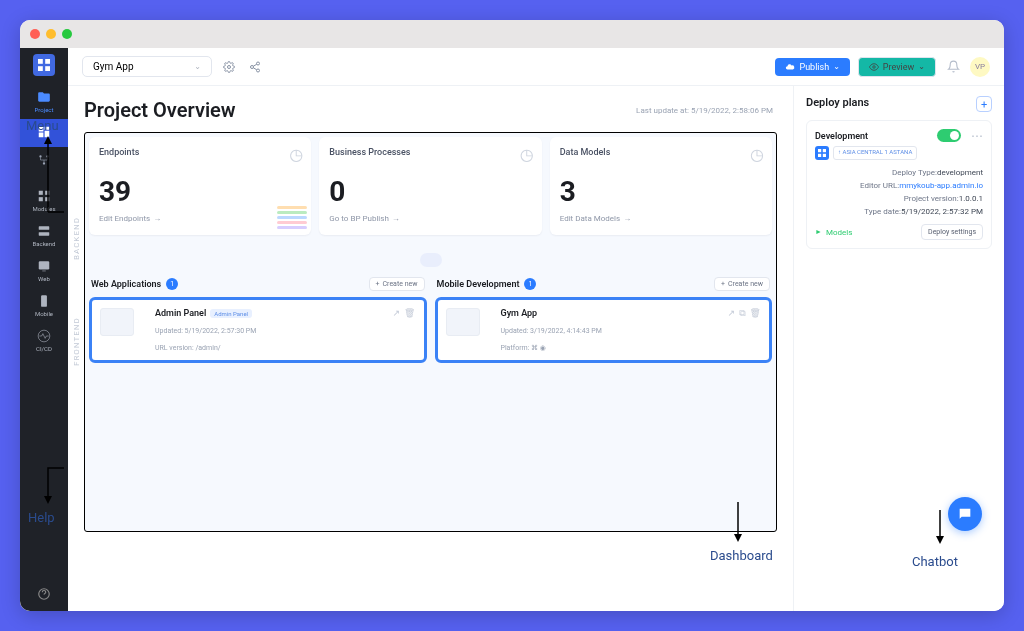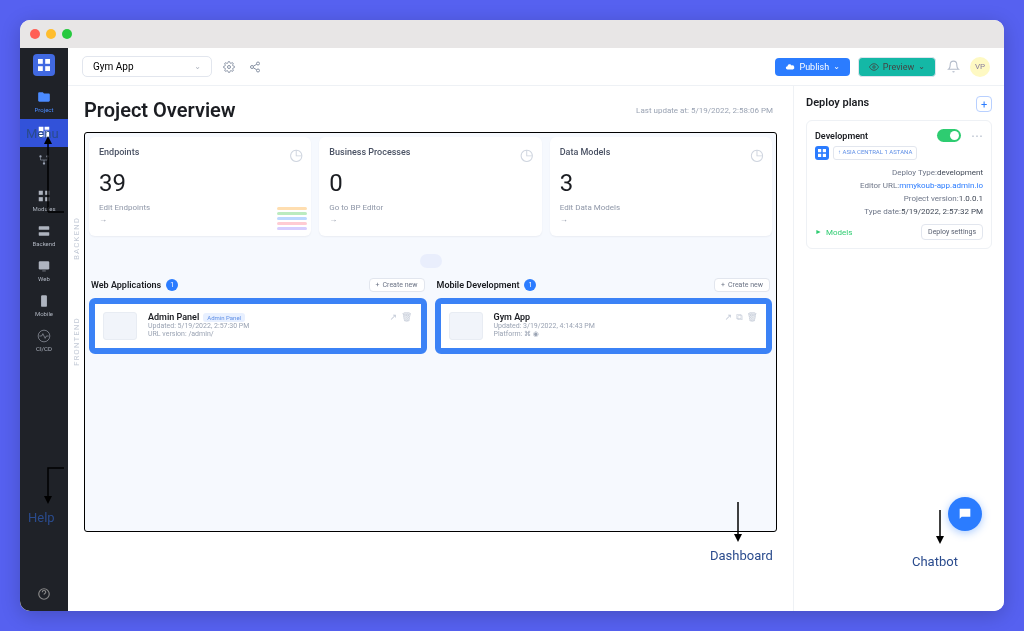--- a/index.html
+++ b/index.html
@@ -40,41 +40,41 @@
   .main-row { display:flex; flex:1; }
   .main-col { flex:1; padding:10px 16px 0 16px; position:relative; border-right:1px solid #eef1f5; }
   .overview-head { display:flex; align-items:center; justify-content:space-between; padding:2px 4px 10px 0; }
   .ov-title { font-size:20px; font-weight:600; color:#1b1d22; }
   .ov-ts { font-size:8px; color:#9aa3b3; }
 
   .dash-box { border:1.5px solid #000; padding:4px; background:#f6f9fe; border-radius:3px; height:400px; display:flex; flex-direction:column; }
   .stat-row { display:flex; gap:8px; margin-bottom:14px; }
   .stat-card { flex:1; background:#fff; border-radius:6px; padding:10px 10px 12px 10px; box-shadow:0 1px 2px rgba(30,40,70,0.06); position:relative; min-height:80px; }
   .stat-card h4 { font-size:9px; font-weight:500; color:#4a5264; }
-  .stat-val { font-size:24px; font-weight:400; color:#1b1d22; margin:12px 0 6px; }
-  .stat-link { font-size:8px; color:#8f97a8; display:flex; gap:3px; cursor:pointer;flex-direction:column; }
+  .stat-val { font-size:28px; font-weight:700; color:#1b1d22; margin:18px 0 6px; }
+  .stat-link { font-size:8px; color:#8f97a8; display:flex; align-items:center; gap:3px; cursor:pointer; }
   .stat-clock { position:absolute; top:8px; right:8px; color:#cfd5df; }
   .mini-bars { position:absolute; right:4px; bottom:6px; display:flex; flex-direction:column; gap:2px; opacity:0.7; }
   .mini-bars span { height:3px; width:30px; border-radius:2px; }
 
   .cloud-wrap { display:flex; justify-content:center; padding:4px 0 6px; }
   .cloud { width:22px; height:14px; background:#e9eefc; border-radius:8px; position:relative; }
 
   .app-row { flex:1; display:flex; gap:8px; }
   .app-col { flex:1; }
   .app-head { display:flex; align-items:center; padding:4px 2px 6px; }
   .app-head h5 { font-size:9px; font-weight:600; color:#1b1d22; }
   .count-badge { background:#2b7cff; color:#fff; font-size:7px; width:12px; height:12px; border-radius:50%; display:flex; align-items:center; justify-content:center; margin-left:5px; }
   .create-btn { margin-left:auto; border:1px solid #e2e6ee; border-radius:4px; font-size:7px; color:#6b7385; padding:2px 6px; cursor:pointer; display:flex; gap:3px; align-items:center; background:#fff; }
-  .app-card { background:#fff; border:6px solid #3b82f6; border-radius:6px; padding:8px; display:flex; gap:11px; }
+  .app-card { background:#fff; border:3px solid #3b82f6; border-radius:6px; padding:8px; display:flex; gap:21px; }
   .app-thumb { width:34px; height:28px; background:#f1f4fa; border-radius:3px; border:1px solid #e8ecf3; }
   .app-info { flex:1; }
   .app-name { font-size:9px; font-weight:600; color:#1b1d22; display:flex; align-items:center; gap:4px; }
   .tag { background:#e8f0ff; color:#5f8fe6; font-size:6px; padding:1px 4px; border-radius:3px; font-weight:400; }
-  .app-meta { font-size:7px; color:#9aa3b3; margin-top:0; }
+  .app-meta { font-size:7px; color:#9aa3b3; margin-top:9px; }
   .app-tools { display:flex; gap:4px; color:#c2c9d6; }
   .app-tools span { cursor:pointer; font-size:9px; }
 
   .right-col { width:210px; padding:10px 12px; }
   .rc-head { display:flex; justify-content:space-between; align-items:flex-start; margin-bottom:8px; }
   .rc-head h3 { font-size:11px; font-weight:600; color:#1b1d22; }
   .plus { width:16px; height:16px; border:1px solid #b8d0ff; border-radius:4px; color:#2b7cff; display:flex; align-items:center; justify-content:center; font-size:11px; cursor:pointer; }
   .deploy-card { border:1px solid #eef1f5; border-radius:6px; padding:8px; font-size:8px; }
   .dc-top { display:flex; align-items:center; gap:6px; margin-bottom:4px; }
   .dc-title { font-size:9px; font-weight:600; color:#1b1d22; }
@@ -99,21 +99,21 @@
 </head>
 <body>
 
 <div class="browser-frame">
   <div class="browser-bar">
     <div class="dot r"></div>
     <div class="dot y"></div>
     <div class="dot g"></div>
   </div>
 
-  <div class="annot" style="left:6px; top:106px;">Menu</div>
+  <div class="annot" style="left:6px; top:98px;">Menu</div>
   <svg class="annot" style="left:18px; top:112px; width:30px; height:86px;">
     <path class="arrow" d="M10 80 L10 10"></path>
       <polygon class="arrowhead" points="10,4 6,12 14,12"></polygon>
       <path class="arrow" d="M10 80 L26 80"></path>
   </svg>
   <svg class="annot" style="left:18px; top:444px; width:30px; height:42px;">
     <path class="arrow" d="M26 4 L10 4 L10 34"></path>
       <polygon class="arrowhead" points="10,40 6,32 14,32"></polygon>
   </svg>
   <div class="annot" style="left:8px; top:490px;">Help</div>
@@ -277,21 +277,21 @@
                     <span style="background:#9fc8ff;"></span>
                     <span style="background:#ffb6c1;"></span>
                     <span style="background:#c7b8ff;"></span>
                 </div>
               </div>
               <div class="stat-card">
                 <span class="stat-clock">◷</span>
                 <h4>Business Processes</h4>
                 <div class="stat-val">0</div>
                 <div class="stat-link">
-                    <span>Go to BP Editor</span>
+                    <span>Go to BP Publish</span>
                     <span>→</span>
                   </div>
               </div>
               <div class="stat-card">
                 <span class="stat-clock">◷</span>
                 <h4>Data Models</h4>
                 <div class="stat-val">3</div>
                 <div class="stat-link">
                     <span>Edit Data Models</span>
                     <span>→</span>

